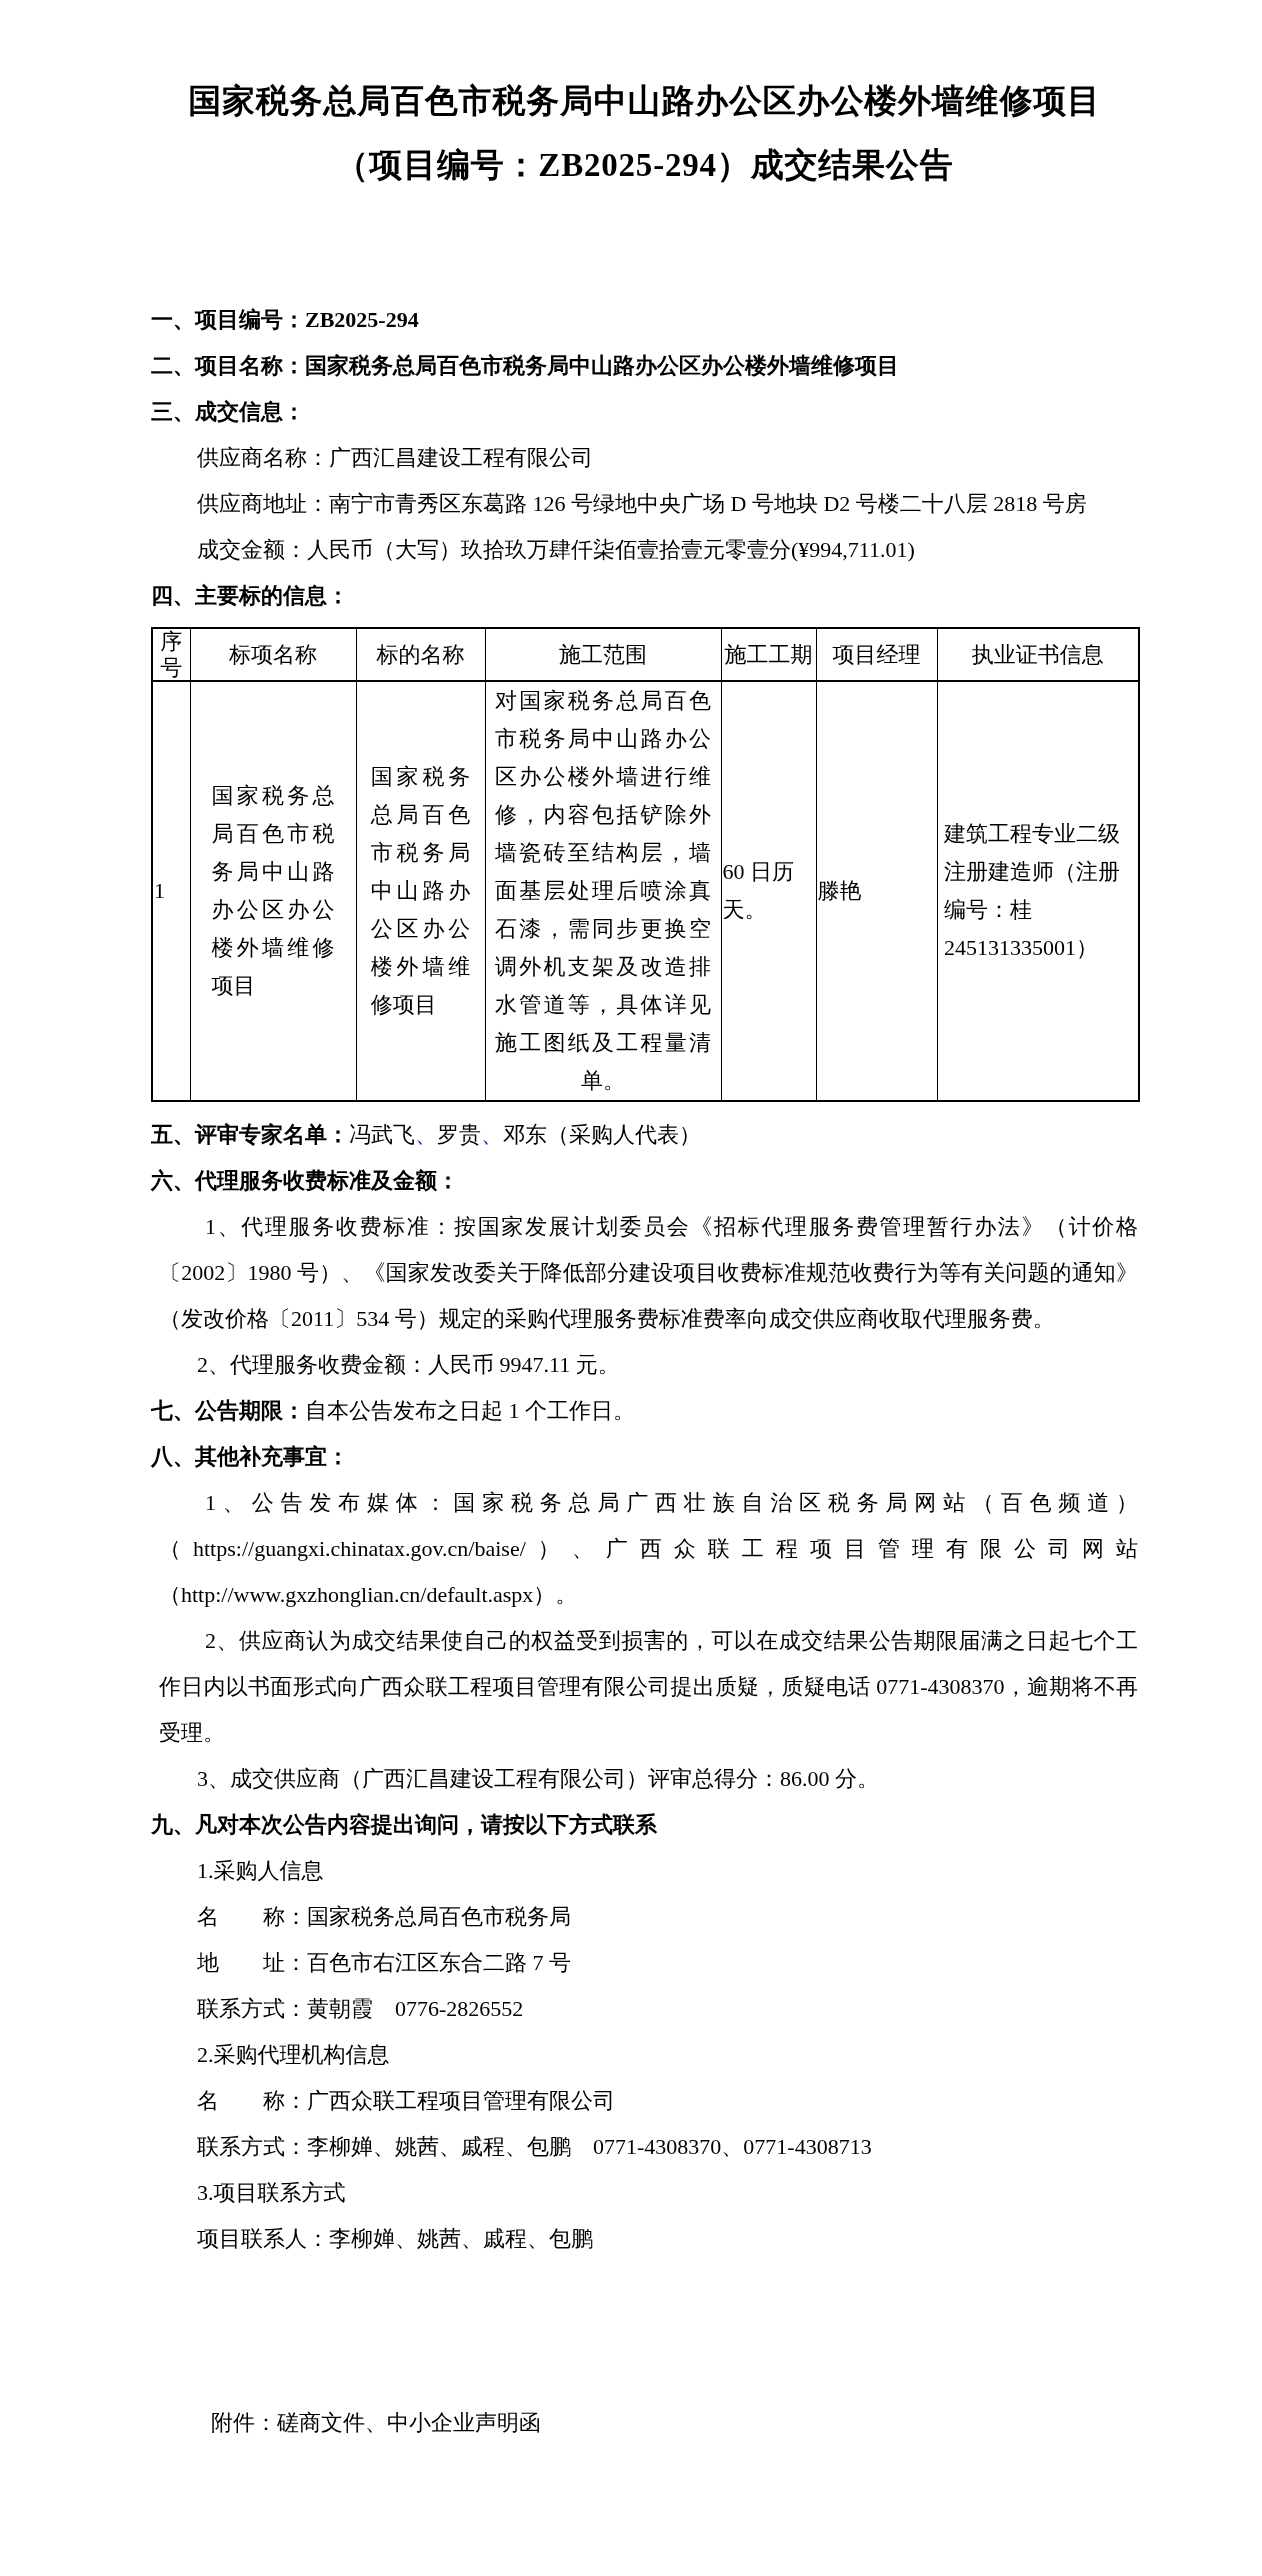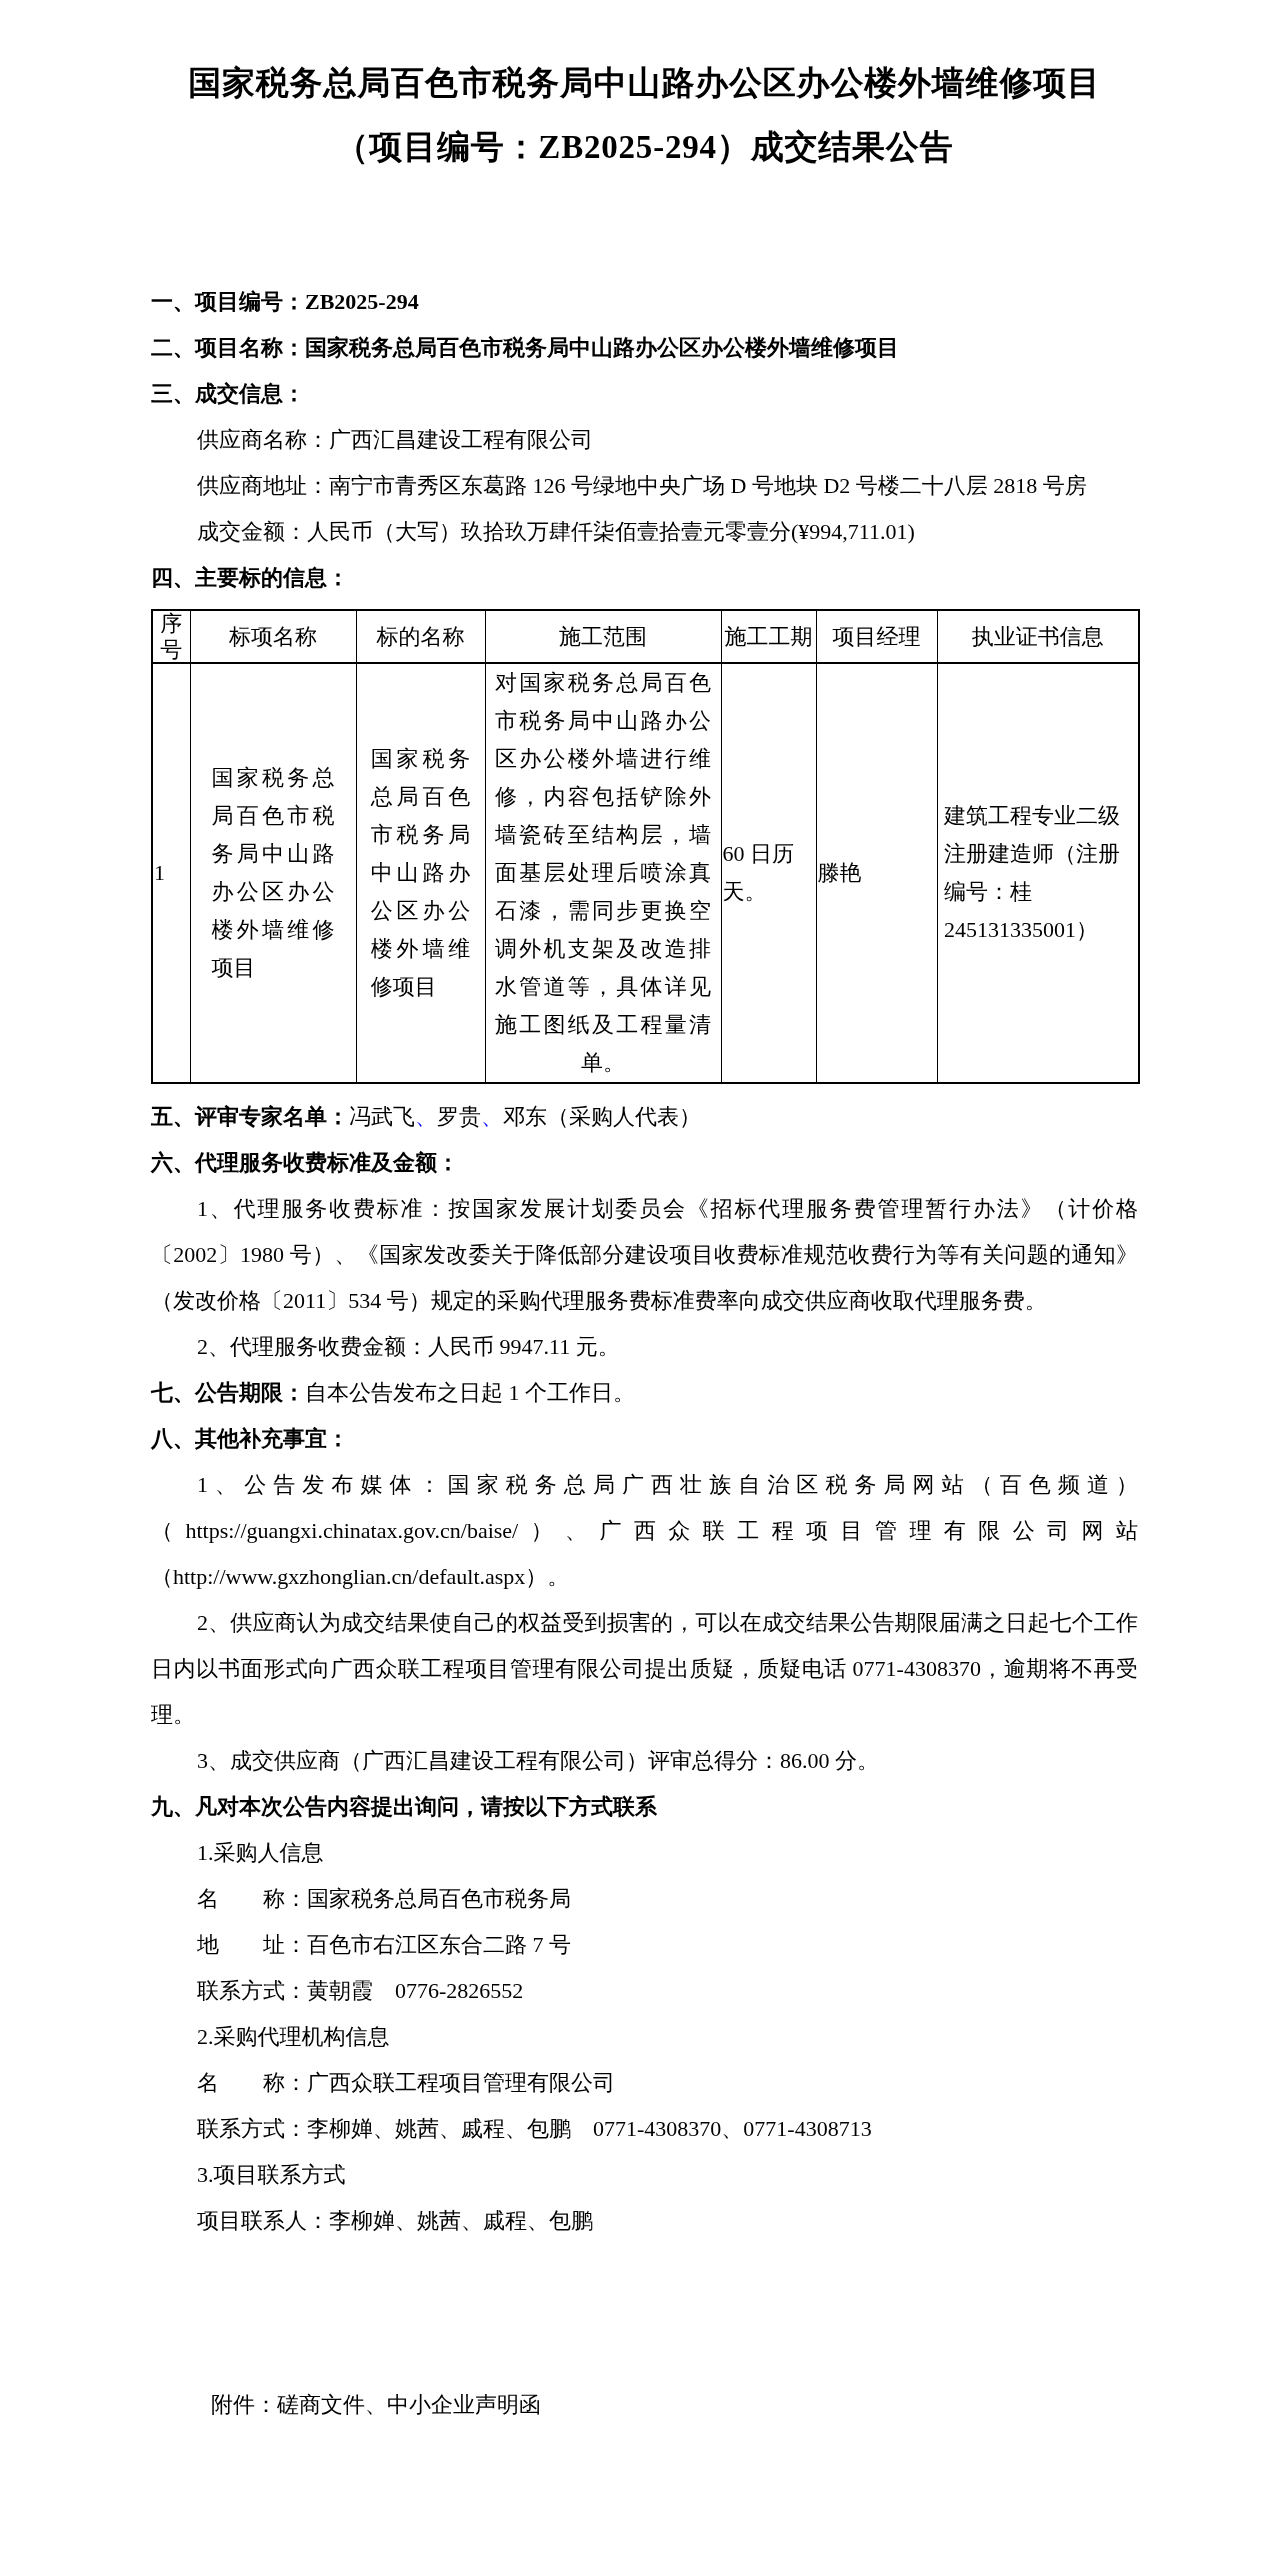--- a/index.html
+++ b/index.html
@@ -2,25 +2,25 @@
 <html style="font-size:12.7px"><head>
 <meta charset="utf-8">
 <style>
   html,body{margin:0;padding:0;}
   body{
     width:1263px;height:2576px;overflow:hidden;
     background:#ffffff;color:#000000;
     font-family:"Liberation Serif","DejaVu Serif",serif;
     font-size:22px;
   }
-  .page{box-sizing:border-box;width:1263px;height:2576px;padding:51px 125px 0 151px;}
+  .page{box-sizing:border-box;width:1263px;height:2576px;padding:69px 125px 0 151px;}
   .title-line{font-size:33px;line-height:64px;font-weight:bold;text-align:center;letter-spacing:0.8px;}
   .content{margin-top:100px;}
   .line{line-height:46px;min-height:46px;}
-  .para{line-height:46px;text-align:justify;}
+  .para{line-height:46px;text-align:justify;margin-left:8px;}
   .p1{text-indent:46px;}
   .h{font-weight:bold;}
   .contact{white-space:pre-wrap;}
   
   table.subject-table{width:100%;border-collapse:collapse;table-layout:fixed;border:2.4px solid #000;margin:8px 0 9.5px 0;}
   .subject-table th,.subject-table td{border:1.6px solid #000;vertical-align:middle;font-weight:normal;}
   .subject-table th{height:49px;font-size:22px;line-height:25.5px;text-align:center;padding:0 1.6px;}
   .subject-table th.th-head-bottom{border-bottom:2.4px solid #000;}
   .subject-table td{height:387px;font-size:22px;line-height:38px;text-align:left;}
   td.cell-item{text-align:justify;text-align-last:left;padding:0 21px;}

